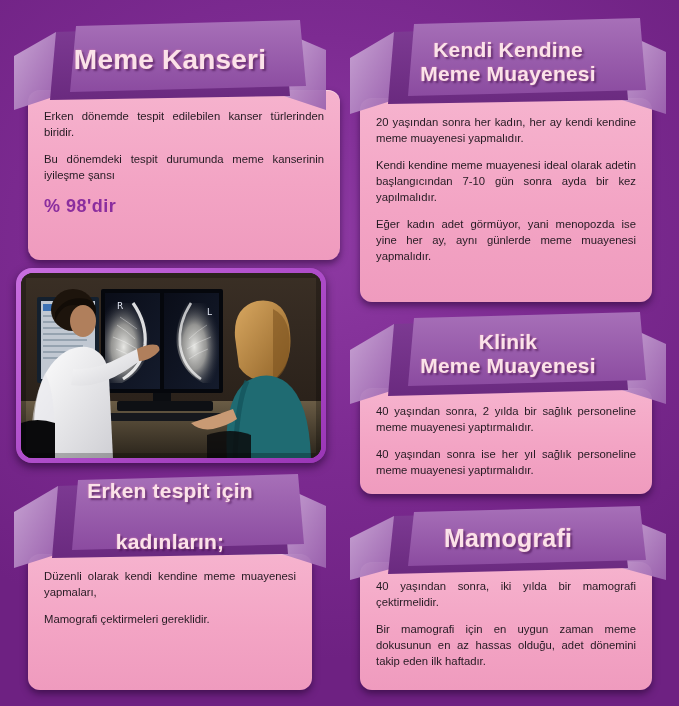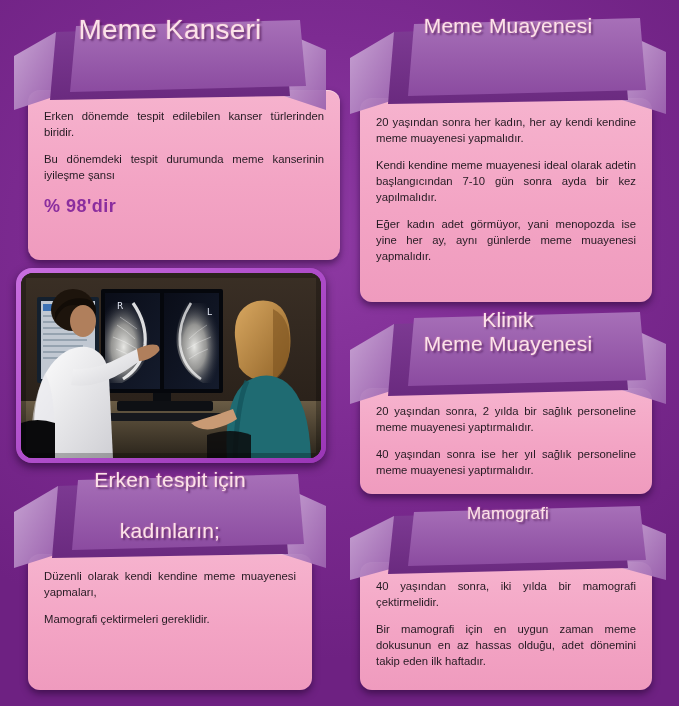--- a/index.html
+++ b/index.html
@@ -18,23 +18,23 @@
   }
 
   
   .panel{position:absolute;}
 
   
   .banner{position:absolute;left:0;top:0;width:100%;height:100%;}
   .banner svg{position:absolute;left:0;top:0;width:100%;height:100%;display:block;}
   .banner-title{
     position:absolute;left:0;right:0;top:0;bottom:0;
-    display:flex;flex-direction:column;align-items:center;
+    display:flex;flex-direction:column;align-items:center;justify-content:center;
     color:#FBE2E9;
-    font-weight:normal;
+    font-weight:bold;
     letter-spacing:.2px;
     line-height:1.12;
     text-align:center;
     text-shadow:2px 2px 2px rgba(60,10,70,.55), 0 0 2px rgba(255,160,190,.7);
     pointer-events:none;
     padding-bottom:4px;
   }
   .banner-title span{display:block;}
 
   
@@ -274,29 +274,30 @@
             <stop offset="0%" stop-color="#7E3B94"></stop>
               <stop offset="100%" stop-color="#6A2A7F"></stop>
           </linearGradient>
         </defs>
         <polygon points="0,44 44,18 44,86 0,100" fill="url(#wg2)" opacity=".95"></polygon>
         <polygon points="272,18 316,38 316,100 272,86" fill="url(#wg2)" opacity=".95"></polygon>
         <polygon points="44,18 272,10 278,86 38,90" fill="url(#fg2)"></polygon>
         <polygon points="64,10 290,4 296,76 58,82" fill="url(#bg2)"></polygon>
       </svg>
       <div class="banner-title" style="font-size:21px;">
+        <span>Kendi Kendine</span>
         <span>Meme Muayenesi</span>
       </div>
     </div>
   </div>
 
   <div class="panel" style="left:350px;top:308px;width:316px;height:192px;">
     <div class="card" style="left:10px;top:80px;width:292px;height:106px;">
       <div class="card-body" style="padding-top:15px;">
-        <p>20 yaşından sonra, 2 yılda bir sağlık personeline meme muayenesi yaptırmalıdır.</p>
+        <p>40 yaşından sonra, 2 yılda bir sağlık personeline meme muayenesi yaptırmalıdır.</p>
         <p>40 yaşından sonra ise her yıl sağlık personeline meme muayenesi yaptırmalıdır.</p>
       </div>
     </div>
     <div class="banner" style="height:96px;">
       <svg viewBox="0 0 316 96" preserveAspectRatio="none">
         <defs>
           <linearGradient id="bg3" x1="0" y1="0" x2="0" y2="1">
             <stop offset="0%" stop-color="#A770B8"></stop>
               <stop offset="100%" stop-color="#8B4BA0"></stop>
           </linearGradient>
@@ -342,19 +343,19 @@
           <linearGradient id="fg5" x1="0" y1="0" x2="0" y2="1">
             <stop offset="0%" stop-color="#7E3B94"></stop>
               <stop offset="100%" stop-color="#6A2A7F"></stop>
           </linearGradient>
         </defs>
         <polygon points="0,34 44,12 44,64 0,76" fill="url(#wg5)" opacity=".95"></polygon>
         <polygon points="272,12 316,30 316,76 272,64" fill="url(#wg5)" opacity=".95"></polygon>
         <polygon points="44,12 272,6 278,64 38,70" fill="url(#fg5)"></polygon>
         <polygon points="64,8 290,2 296,56 58,62" fill="url(#bg5)"></polygon>
       </svg>
-      <div class="banner-title" style="font-size:17px;padding-bottom:8px;">
+      <div class="banner-title" style="font-size:25px;padding-bottom:8px;">
         <span>Mamografi</span>
       </div>
     </div>
   </div>
 
 </div>
 
 </body></html>

